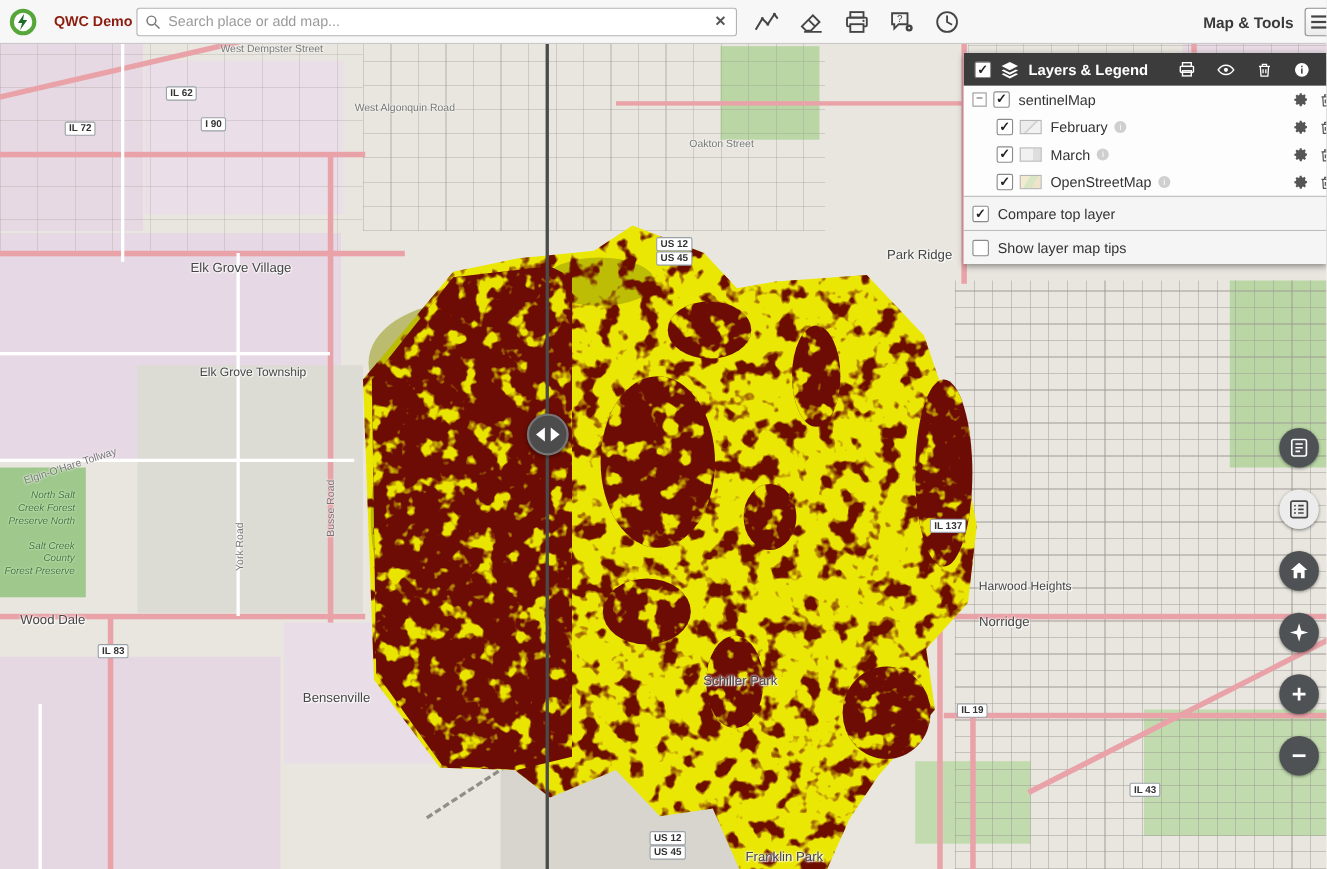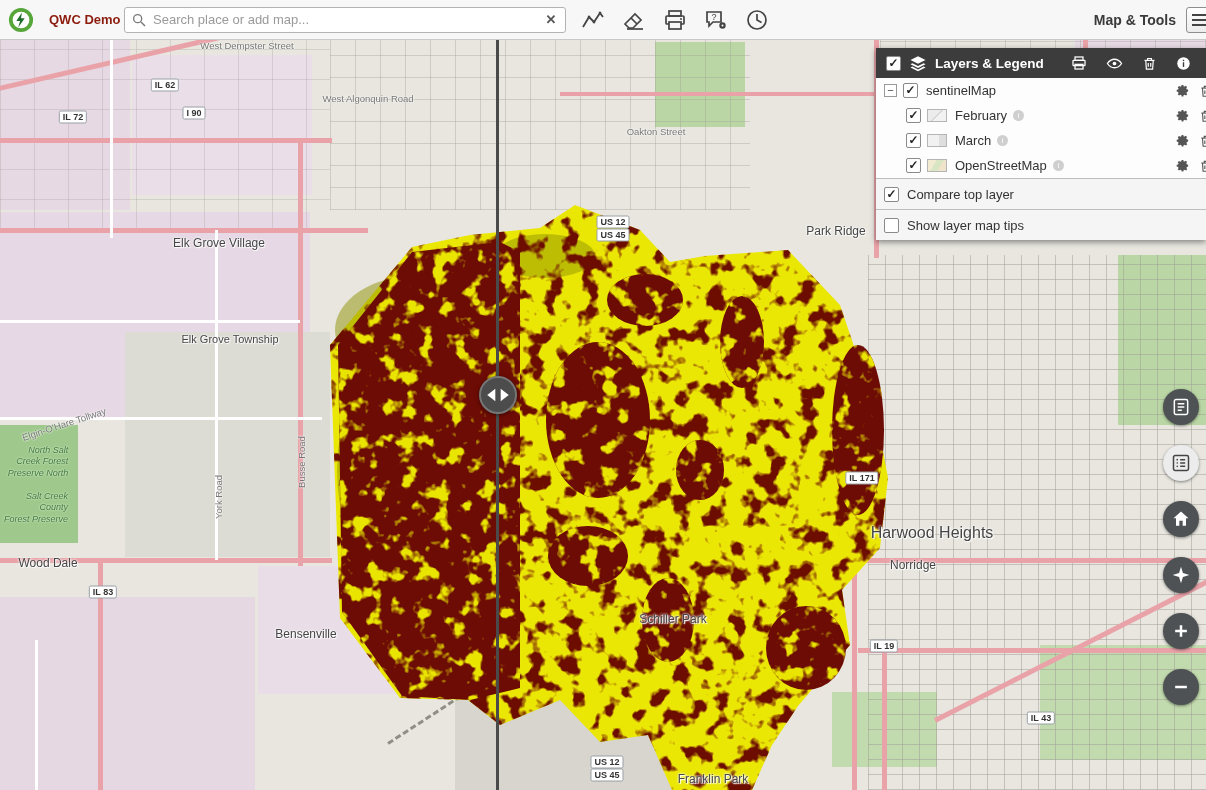--- a/index.html
+++ b/index.html
@@ -5,21 +5,21 @@
   html,body{margin:0;padding:0;}
   body{font-family:"Liberation Sans",sans-serif;}
   #page{position:relative;width:1206px;height:790px;overflow:hidden;background:#e8e6df;}
 
   
   #topbar{position:absolute;left:0;top:0;width:1206px;height:40px;background:#f7f7f7;
     border-bottom:1px solid #c9c9c9;display:flex;align-items:center;z-index:30;box-sizing:border-box;}
   .logo{display:flex;align-items:center;gap:15px;padding-left:8px;width:116px;flex:none;cursor:pointer;}
   .logo-ic svg{display:block;}
   .logo-tx{font-size:13px;font-weight:bold;color:#8c1c0e;white-space:nowrap;}
-  .search{display:flex;align-items:center;width:442px;height:26px;background:#fff;border:1px solid #b3b3b3;
+  .search{display:flex;align-items:center;width:546px;height:26px;background:#fff;border:1px solid #b3b3b3;
     border-radius:3px;flex:none;padding:0 6px;box-sizing:border-box;gap:4px;}
   .search input{flex:1;border:none;outline:none;font-size:13px;color:#444;background:transparent;}
   .search input::placeholder{color:#9a9a9a;}
   .s-clear{width:16px;height:16px;color:#555;font-weight:bold;font-size:13px;line-height:16px;text-align:center;cursor:pointer;flex:none;}
   .s-clear::before{content:"✕";}
   .tools{display:flex;align-items:center;gap:15px;margin-left:14px;}
   .tool{width:26px;height:26px;display:flex;align-items:center;justify-content:center;cursor:pointer;}
   .spacer{flex:1;}
   .menu-label{font-size:14px;font-weight:bold;color:#3a3a3a;margin-right:10px;cursor:pointer;white-space:nowrap;}
   .burger{position:relative;width:26px;height:26px;border:1px solid #8e8e8e;border-radius:3px;
@@ -186,39 +186,39 @@
 
     <div id="map-labels">
         <span class="lbl-town" style="left: 219px; top: 243px;">Elk Grove Village</span>
         <span class="lbl-town" style="left: 230px; top: 339px; font-size: 11px;">Elk Grove Township</span>
         <span class="lbl-town" style="left: 836px; top: 231px;">Park Ridge</span>
         <span class="lbl-town" style="left: 48px; top: 563px;">Wood Dale</span>
         <span class="lbl-town" style="left: 306px; top: 634px;">Bensenville</span>
         <span class="lbl-town" style="left: 673px; top: 619px;">Schiller Park</span>
         <span class="lbl-town" style="left: 713px; top: 767px; margin-top: 12px;">Franklin Park</span>
         <span class="lbl-town" style="left: 913px; top: 565px;">Norridge</span>
-        <span class="lbl-town" style="left: 932px; top: 533px; font-size: 16px;">Harwood Heights</span>
+        <span class="lbl-town" style="left: 932px; top: 533px; font-size: 11px;">Harwood Heights</span>
         <span class="lbl-street" style="left: 247px; top: 45px; --r: 0deg;">West Dempster Street</span>
         <span class="lbl-street" style="left: 368px; top: 98px; --r: 0deg;">West Algonquin Road</span>
         <span class="lbl-street" style="left: 656px; top: 131px; --r: 0deg;">Oakton Street</span>
         <span class="lbl-street" style="left: 64px; top: 424px; --r: -18deg;">Elgin-O'Hare Tollway</span>
         <span class="lbl-street" style="left: 218px; top: 497px; --r: -90deg;">York Road</span>
         <span class="lbl-street" style="left: 301px; top: 462px; --r: -90deg;">Busse Road</span>
         <span class="lbl-forest" style="left: 38px; top: 462px;">North Salt
 Creek Forest
 Preserve North</span>
         <span class="lbl-forest" style="left: 36px; top: 508px;">Salt Creek
 County
 Forest Preserve</span>
         <span class="shield" style="left: 73px; top: 117px;">IL 72</span>
         <span class="shield" style="left: 165px; top: 85px;">IL 62</span>
         <span class="shield" style="left: 194px; top: 113px;">I 90</span>
         <span class="shield" style="left: 613px; top: 222px;">US 12</span>
         <span class="shield" style="left: 613px; top: 235px;">US 45</span>
-        <span class="shield" style="left: 862px; top: 478px;">IL 171</span>
+        <span class="shield" style="left: 862px; top: 478px;">IL 137</span>
         <span class="shield" style="left: 103px; top: 592px;">IL 83</span>
         <span class="shield" style="left: 884px; top: 646px;">IL 19</span>
         <span class="shield" style="left: 1041px; top: 718px;">IL 43</span>
         <span class="shield" style="left: 607px; top: 762px;">US 12</span>
         <span class="shield" style="left: 607px; top: 775px;">US 45</span>
       </div>
 
     <div id="compare-line"></div>
     <div id="compare-handle">
       <svg width="34" height="34" viewBox="0 0 38 38">

